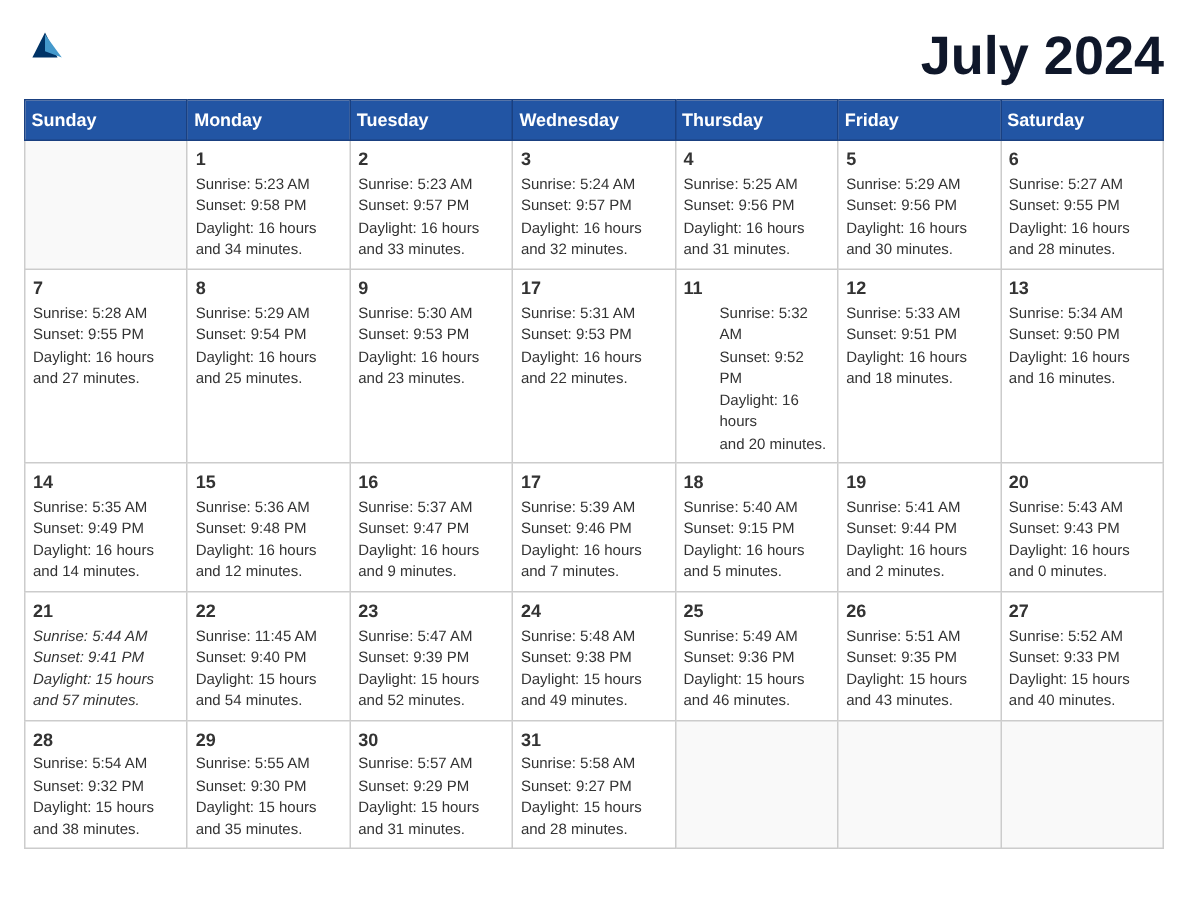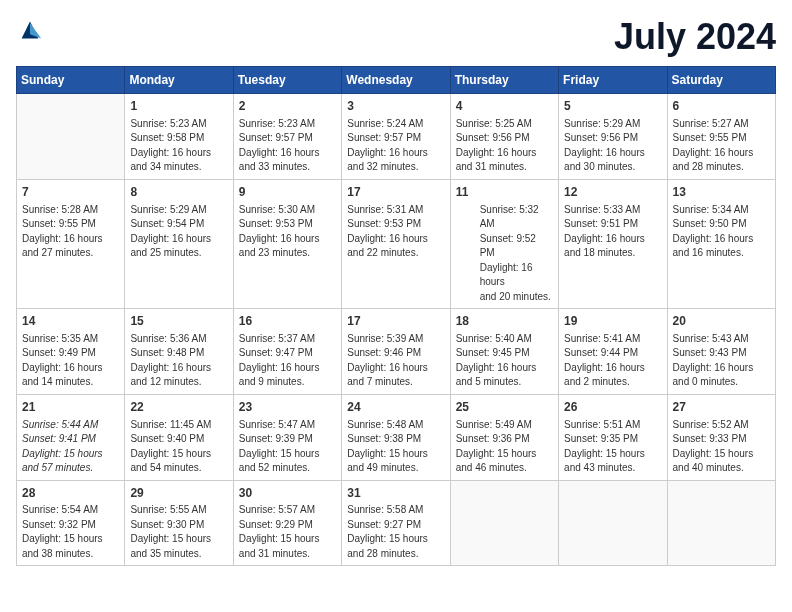--- a/index.html
+++ b/index.html
@@ -230,21 +230,21 @@
         <td>
           <div class="day-num">17</div>
           <div class="day-info" style="white-space: pre-line;">Sunrise: 5:39 AM
 Sunset: 9:46 PM
 Daylight: 16 hours
 and 7 minutes.</div>
         </td>
         <td>
           <div class="day-num">18</div>
           <div class="day-info" style="white-space: pre-line;">Sunrise: 5:40 AM
-Sunset: 9:45 PM
+Sunset: 9:15 PM
 Daylight: 16 hours
 and 5 minutes.</div>
         </td>
         <td>
           <div class="day-num">19</div>
           <div class="day-info" style="white-space: pre-line;">Sunrise: 5:41 AM
 Sunset: 9:44 PM
 Daylight: 16 hours
 and 2 minutes.</div>
         </td>

